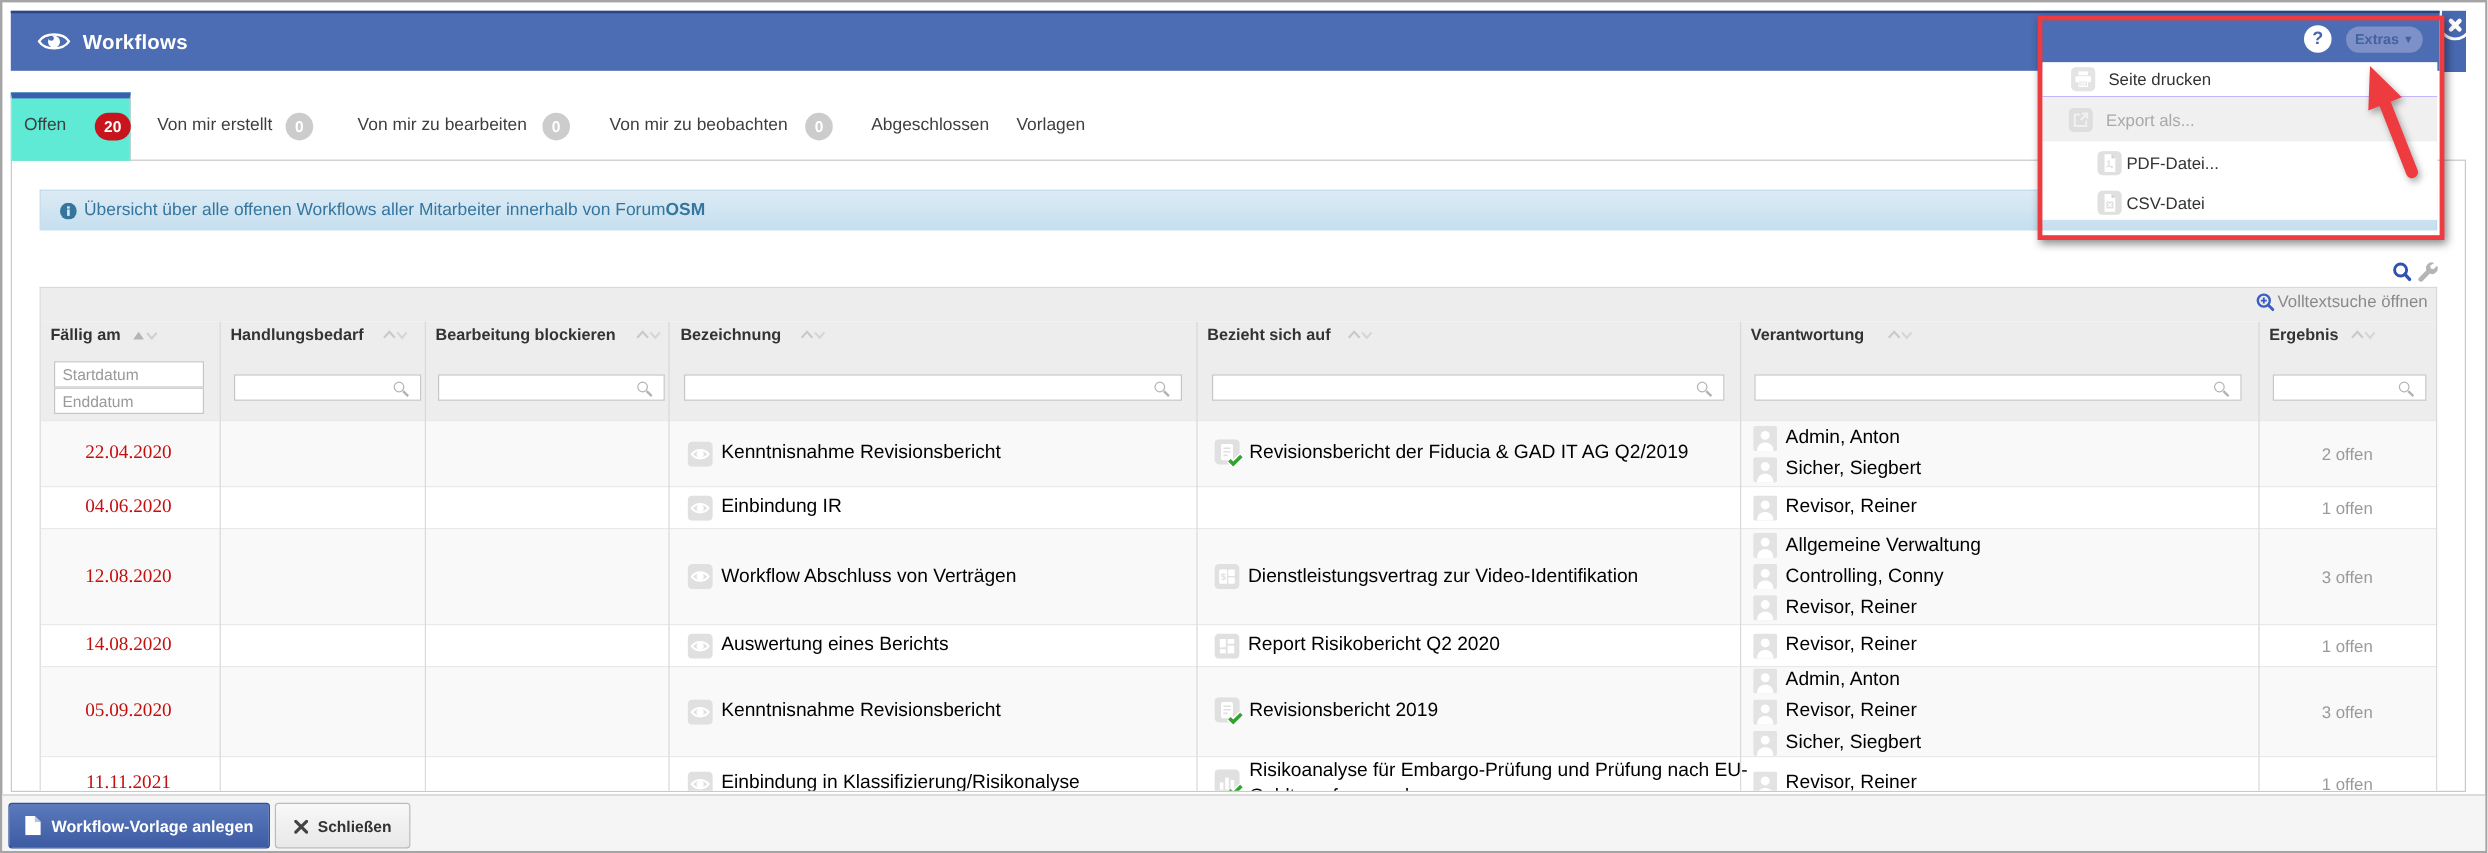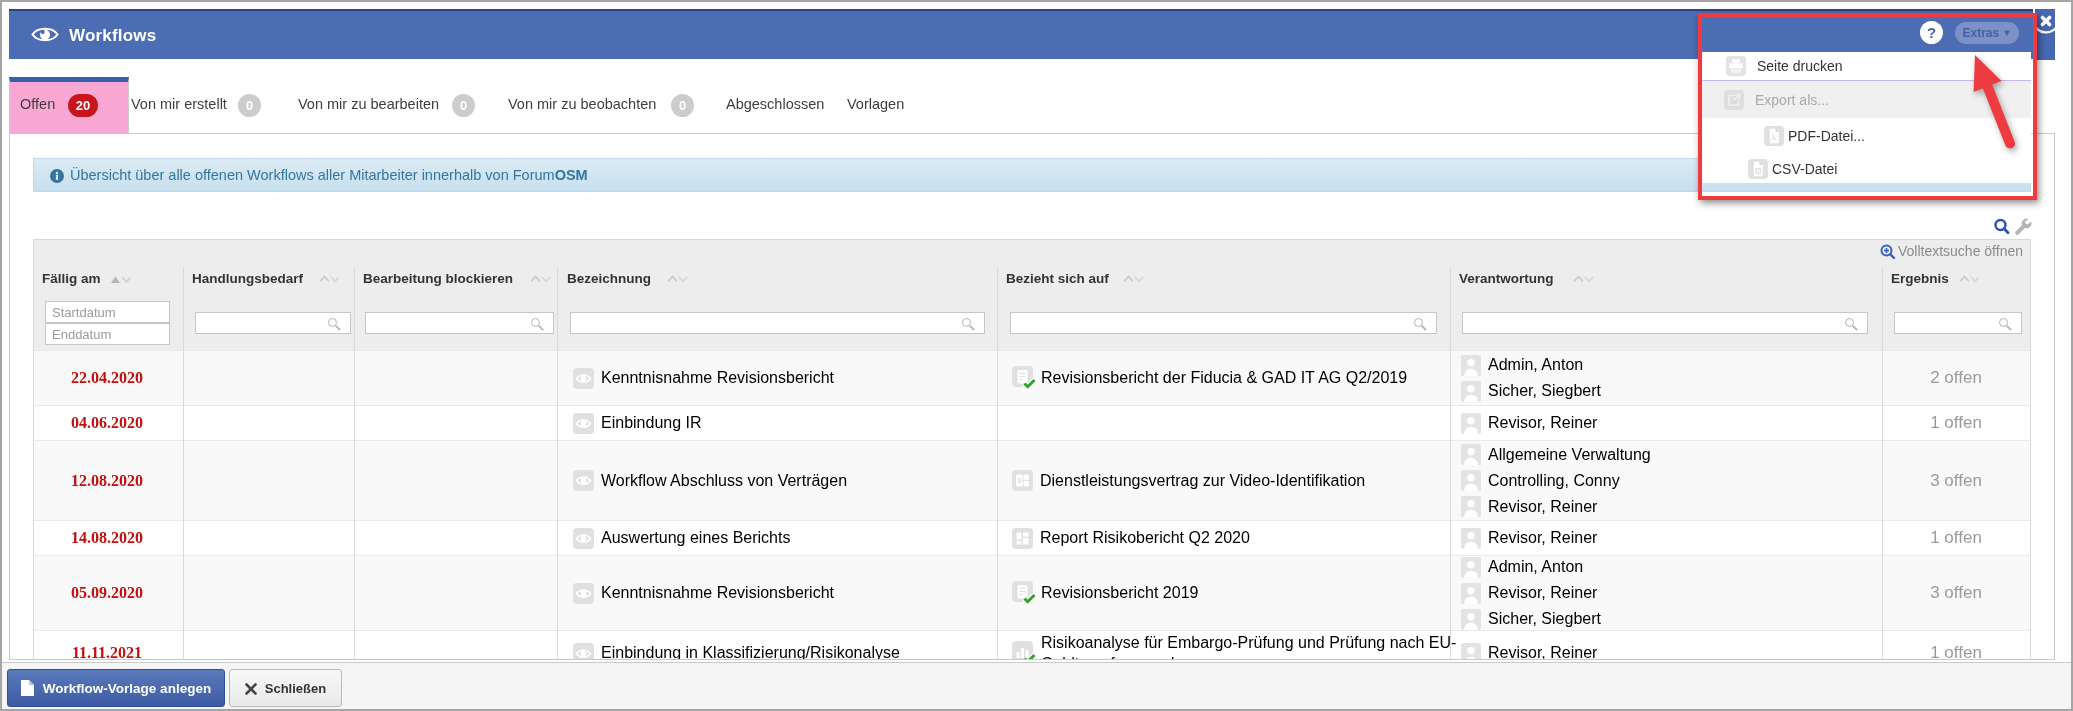--- a/index.html
+++ b/index.html
@@ -8,37 +8,37 @@
 
 #bar{position:absolute;left:7px;top:7px;width:2024px;height:50px;background:#4c6cb3;border-top:2px solid #2c4485}
 #bar .title{position:absolute;left:60px;top:15px;font-size:17px;font-weight:bold;color:#fff;letter-spacing:.2px}
 #qbtn{position:absolute;left:1911px;top:10px;width:23px;height:23px;border-radius:50%;background:#fff;color:#4565ae;font-size:15px;font-weight:bold;text-align:center;line-height:23px}
 #extras{position:absolute;left:1946px;top:11px;width:64px;height:22px;border-radius:11px;background:#7d90c8;color:#44629e;font-size:12px;font-weight:bold;text-align:center;line-height:22px}
 #closebtn{position:absolute;left:2033px;top:7px;width:20px;height:51px;background:#4868b0;overflow:hidden}
 
 #tabs{position:absolute;left:7px;top:75px;width:2046px;height:57px}
 .tab{position:absolute;top:0;height:57px;font-size:14.5px;color:#3e3e3e}
 .tab .lbl{position:absolute;top:19px;white-space:nowrap}
-#tab-offen{left:0;width:120px;background:#f9a8d4;border-left:1px solid #ccc;border-right:1px solid #ccc;border-top:5px solid #3a5fae;z-index:3}
+#tab-offen{left:0;width:100px;background:#5eead4;border-left:1px solid #ccc;border-right:1px solid #ccc;border-top:5px solid #3a5fae;z-index:3}
 .badge{position:absolute;top:17px;height:23px;border-radius:12px;color:#fff;font-size:13px;font-weight:bold;text-align:center;line-height:23px}
 
 #content{position:absolute;left:7px;top:131px;width:2046px;height:527px;border:1px solid #c9c9c9;background:#fff;overflow:hidden}
 #infobar{position:absolute;left:23px;top:24px;width:1998px;height:34px;background:linear-gradient(#dcebf5,#c6dfee);border:1px solid #bcd8e9;color:#35759e;font-size:14.5px;line-height:32px}
 #tools{position:absolute;left:1983px;top:84px;width:46px;height:17px}
 
 #table{position:absolute;left:23px;top:105px;width:1998px;height:421px;border:1px solid #d9d9d9;border-bottom:none;background:#fff}
 #vtbar{position:absolute;left:0;top:0;width:1996px;height:28px;background:#ededed;color:#8a8a8a;font-size:14px}
 #thead{position:absolute;left:0;top:28px;width:1996px;height:82px;background:#ededed}
 .th{position:absolute;top:3px;font-size:13.5px;font-weight:bold;color:#333;white-space:nowrap}
 .inp{position:absolute;background:#fff;border:1px solid #c6c6c6;color:#9a9a9a;font-size:13px;padding-left:6px;display:flex;align-items:center}
 .row{position:absolute;left:0;width:1996px;border-top:1px solid #e9e9e9}
 .odd{background:#f9f9f9}
 .csep{position:absolute;top:28px;width:1px;background:#d9d9d9;height:393px;z-index:2}
-.date{font-family:"Liberation Serif",serif;font-size:16px;font-weight:bold;color:#c40f0f;text-align:center;width:146px}
-.result{color:#9a9a9a;font-size:17px;width:148px}
+.date{font-family:"Liberation Serif",serif;font-size:16px;font-weight:normal;color:#c40f0f;text-align:center;width:146px}
+.result{color:#9a9a9a;font-size:14px;width:148px}
 #table{overflow:hidden}
 .inpq{position:absolute}
 .inpq::after{content:"";position:absolute;right:13px;top:5px;width:7px;height:7px;border:1.6px solid #b3b3b3;border-radius:50%}
 .inpq::before{content:"";position:absolute;right:9px;top:14px;width:6px;height:2px;background:#b3b3b3;transform:rotate(45deg)}
 .c{position:absolute;top:0;height:100%;display:flex;align-items:center}
 .c .t{margin-left:7px}
 .vstack{display:flex;flex-direction:column;justify-content:center}
 .vrow{display:flex;align-items:center;height:26px}
 .vrow span{margin-left:7px}
 
@@ -70,21 +70,21 @@
 </div>
 <div id="closebtn">
   <svg width="20" height="51" viewBox="0 0 20 51">
     <path d="M-1.8 12.8 A 13 13 0 0 0 23.2 14.9" fill="none" stroke="#fff" stroke-width="2.3"></path>
     <path d="M7.4 8.4 L14.6 15.6 M14.6 8.4 L7.4 15.6" stroke="#fff" stroke-width="3.6" stroke-linecap="round"></path>
   </svg>
 </div>
 <div id="tabs">
   <div class="tab" id="tab-offen">
         <span class="lbl" style="left:10px;top:14px">Offen</span>
-    <div class="badge" style="left:58px;top:12px;width:30px;background:#c8151d">20</div>
+    <div class="badge" style="left:69px;top:12px;width:30px;background:#c8151d">20</div>
       </div>
   <div class="tab" style="left:107px">
         <span class="lbl" style="left:15px">Von mir erstellt</span>
     <div class="badge" style="left:122px;width:23px;background:#ccc">0</div>
       </div>
   <div class="tab" style="left:289px">
         <span class="lbl" style="left:0px">Von mir zu bearbeiten</span>
     <div class="badge" style="left:154px;width:23px;background:#ccc">0</div>
       </div>
   <div class="tab" style="left:499px">
@@ -454,21 +454,21 @@
   </div>
   <div class="mrow" style="height:37px;background:#f0f0f0;padding-left:22px;color:#a9a9a9">
     <svg class="mico" width="20" height="20" viewBox="0 0 20 20">
           <rect width="20" height="20" rx="4" fill="#dedede"></rect>
           <path d="M9.5 5.5 H5 V15 H14.5 V10.5" fill="none" stroke="#f0f0f0" stroke-width="1.7"></path>
           <path d="M11 4.7 h4.3 V9" fill="none" stroke="#f0f0f0" stroke-width="1.7"></path>
           <line x1="15" y1="5" x2="10" y2="10" stroke="#f0f0f0" stroke-width="1.7"></line>
         </svg>
     <span>Export als...</span>
   </div>
-  <div class="mrow" style="height:36px;padding-left:62px">
+  <div class="mrow" style="height:36px;padding-left:46px">
     <svg class="mico" width="19" height="19" viewBox="0 0 19 19">
           <rect width="19" height="19" rx="4" fill="#e0e0e0"></rect>
           <path d="M5.5 2.5 h5.5 l3 3 V16.5 H5.5 Z" fill="#fff"></path>
           <path d="M11 2.5 l3 3 h-3 z" fill="#cfcfcf"></path>
           <path d="M7 12.8 c1.3-.4 2.6-3.4 2.3-4.7 -.2-.8 -1.2-.7 -1.2.2 0 1.5 1.9 4.6 3.2 4.6 .7 0 .7-.9 -.3-1 -1.4-.3 -3.4.4 -4 .9z" fill="none" stroke="#e0e0e0" stroke-width=".8"></path>
         </svg>
     <span style="margin-left:4px">PDF-Datei...</span>
   </div>
   <div class="mrow" style="height:29px;padding-left:46px">
     <svg class="mico" width="19" height="19" viewBox="0 0 19 19">

